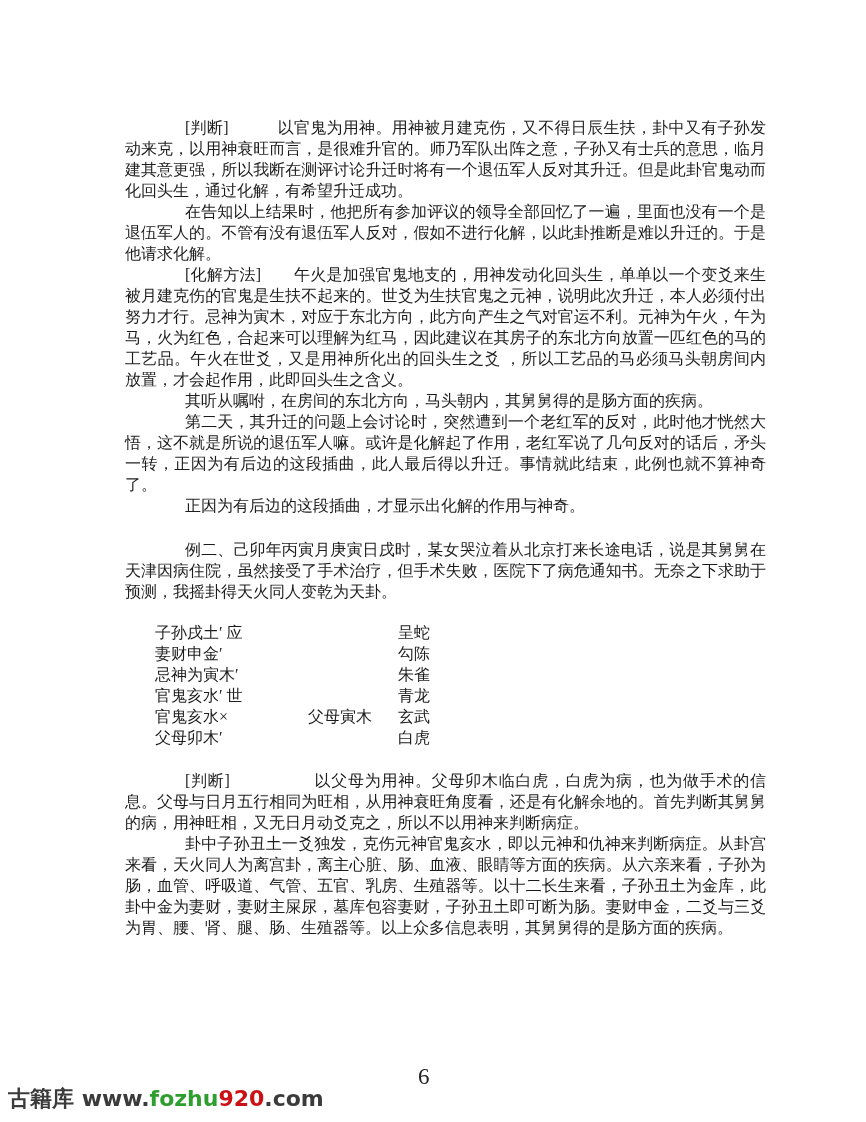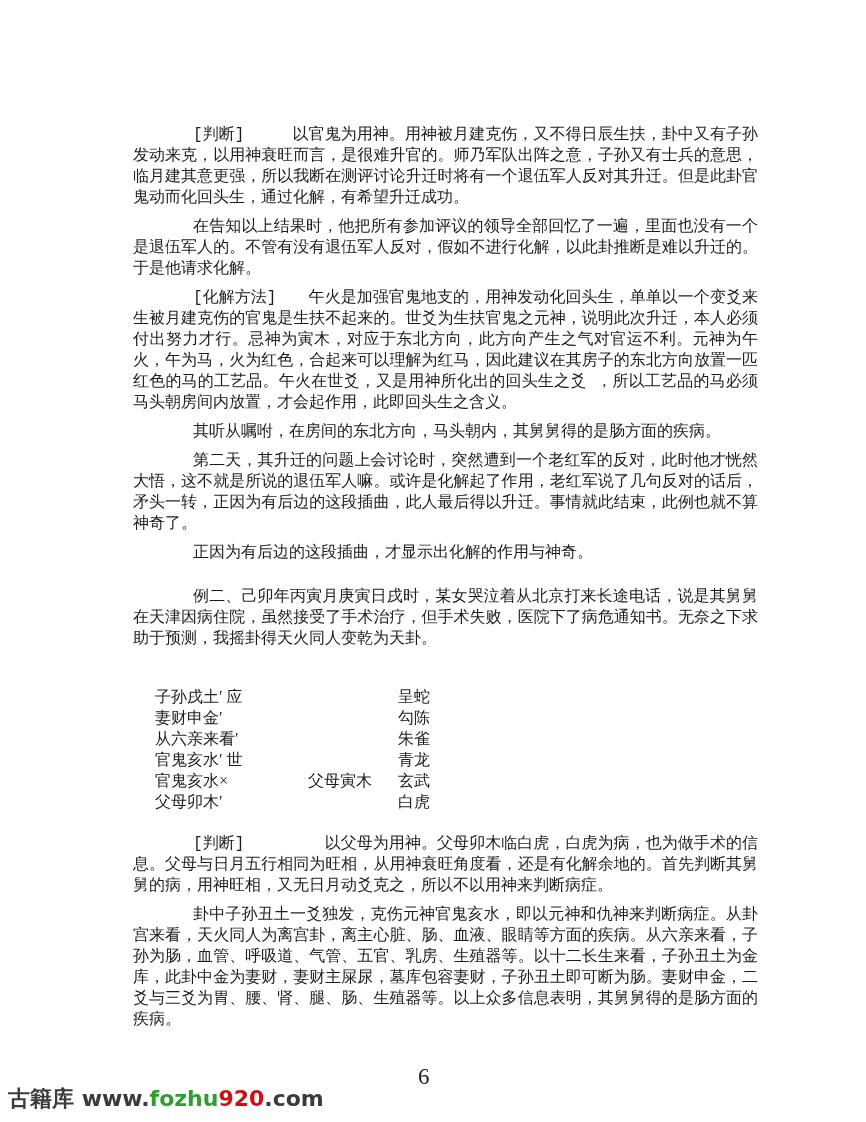--- a/index.html
+++ b/index.html
@@ -23,29 +23,28 @@
     position: absolute;
     left: 125px;
     top: 117px;
     width: 641px;
     font-size: 16px;
     line-height: 21px;
     color: #1c1c1c;
     text-align: justify;
   }
   .para {
-    margin: 8px;
+    margin: 0;
     text-indent: 60px;
     word-break: break-all;
-    font-family: Liberation Mono, monospace;
   }
   .intro-gap { margin-top: 23px; }
   .hexagram {
     position: relative;
-    margin-top: 36px;
+    margin-top: 20px;
     height: 126px;
   }
   .hx-row {
     position: relative;
     height: 21px;
   }
   .hx-main   { position: absolute; left: 30px;  white-space: pre; }
   .hx-change { position: absolute; left: 183px; white-space: pre; }
   .hx-god    { position: absolute; left: 273px; white-space: pre; }
   .judge2 { margin-top: 22px; }
@@ -92,21 +91,21 @@
         <span class="hx-main">子孙戌土′ 应</span>
         <span class="hx-change"></span>
         <span class="hx-god">呈蛇</span>
       </div>
       <div class="hx-row">
         <span class="hx-main">妻财申金′</span>
         <span class="hx-change"></span>
         <span class="hx-god">勾陈</span>
       </div>
       <div class="hx-row">
-        <span class="hx-main">从六亲来看′</span>
+        <span class="hx-main">忌神为寅木′</span>
         <span class="hx-change"></span>
         <span class="hx-god">朱雀</span>
       </div>
       <div class="hx-row">
         <span class="hx-main">官鬼亥水′ 世</span>
         <span class="hx-change"></span>
         <span class="hx-god">青龙</span>
       </div>
       <div class="hx-row">
         <span class="hx-main">官鬼亥水×</span>

